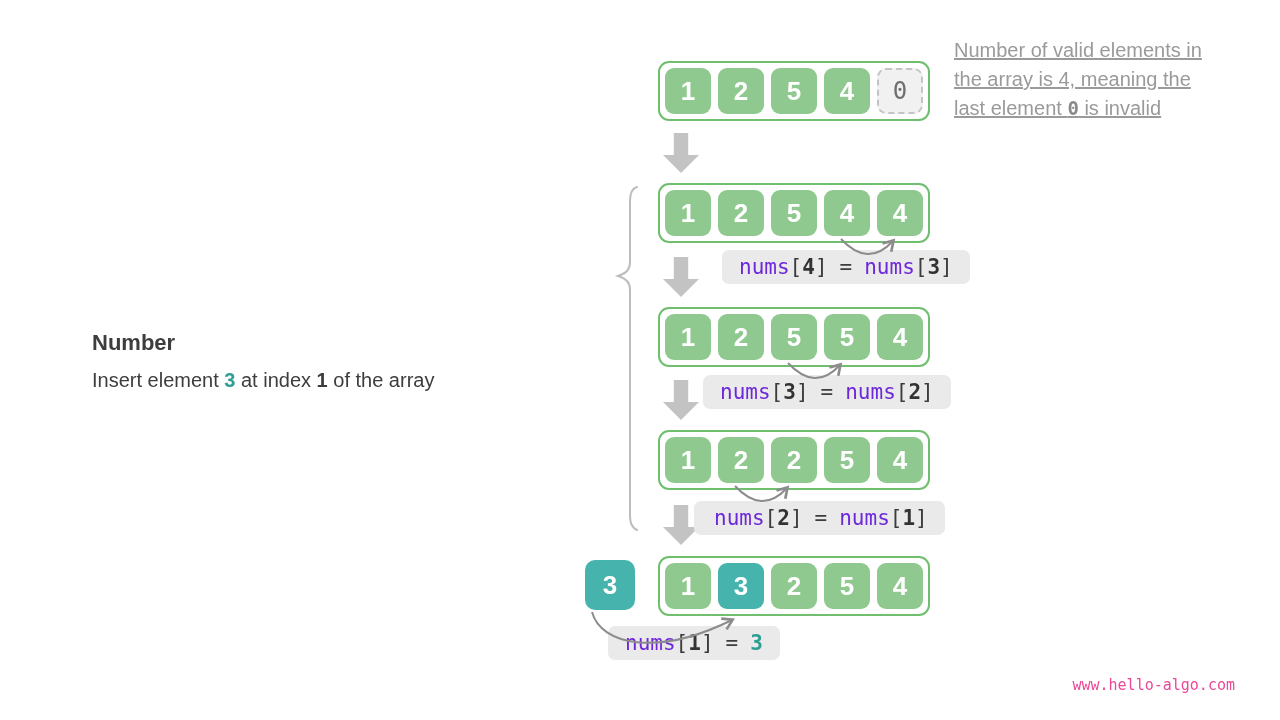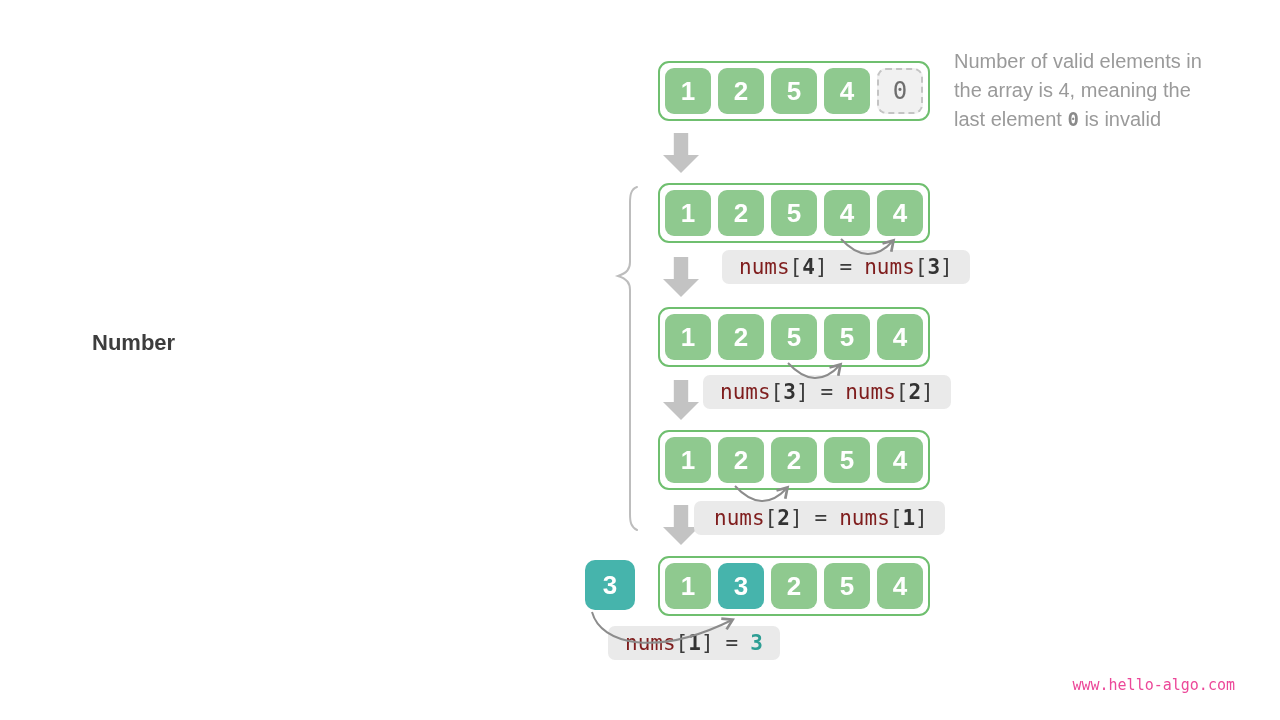--- a/index.html
+++ b/index.html
@@ -30,21 +30,21 @@
   .down-arrow{
     position:absolute;left:663px;width:36px;height:40px;background:#c3c3c3;z-index:1;
     clip-path:polygon(30% 0,70% 0,70% 55%,100% 55%,50% 100%,0 55%,30% 55%);
   }
   
   .code-label{
     position:absolute;height:34px;line-height:34px;background:#eaeaea;border-radius:7px;
     padding:0 17px;font-family:"DejaVu Sans Mono",monospace;font-size:21px;color:#3c3c3c;
     white-space:nowrap;z-index:3;
   }
-  .code-label .fn{color:#7f1d1d;}
+  .code-label .fn{color:#6d28d9;}
   .code-label .idx{font-weight:bold;color:#333;}
   .code-label .eq{margin:0 12px;}
   .code-label .val{color:#2e9e94;font-weight:bold;}
   
   .note{position:absolute;font-size:20px;line-height:29px;color:#9a9a9a;}
   .note .mono0{font-family:"DejaVu Sans Mono",monospace;font-weight:bold;font-size:19px;color:#8a8a8a;}
   .example-heading{position:absolute;left:92px;top:330px;font-size:22px;font-weight:bold;color:#3d3d3d;}
   .example-line{position:absolute;left:92px;top:369px;font-size:20px;color:#3d3d3d;}
   .example-line .ins{color:#2e9e94;font-weight:bold;}
   .example-line .idx{font-weight:bold;}
@@ -53,23 +53,24 @@
     font-size:15px;color:#ec4899;
   }
   .overlay{position:absolute;left:0;top:0;z-index:6;pointer-events:none;}
 </style>
 </head>
 <body>
 
 <div class="canvas">
 
   <div class="example-heading">Number</div>
+  <div class="example-line"><span>Insert element </span><span class="ins">3</span><span> at index </span><span class="idx">1</span><span> of the array</span></div>
 
 
-  <div class="note" style="left:954px;top:47px;width:272px;"><span>Number of valid elements in the array is 4, meaning the last element </span><span class="mono0">0</span><span> is invalid</span></div>
+  <div class="note" style="left:954px;top:36px;width:272px;text-decoration:underline;"><span>Number of valid elements in the array is 4, meaning the last element </span><span class="mono0">0</span><span> is invalid</span></div>
 
 
   <div class="arr-box" style="top:61px;">
     <div class="cell">1</div>
     <div class="cell">2</div>
     <div class="cell">5</div>
     <div class="cell">4</div>
     <div class="cell invalid">0</div>
   </div>
 

